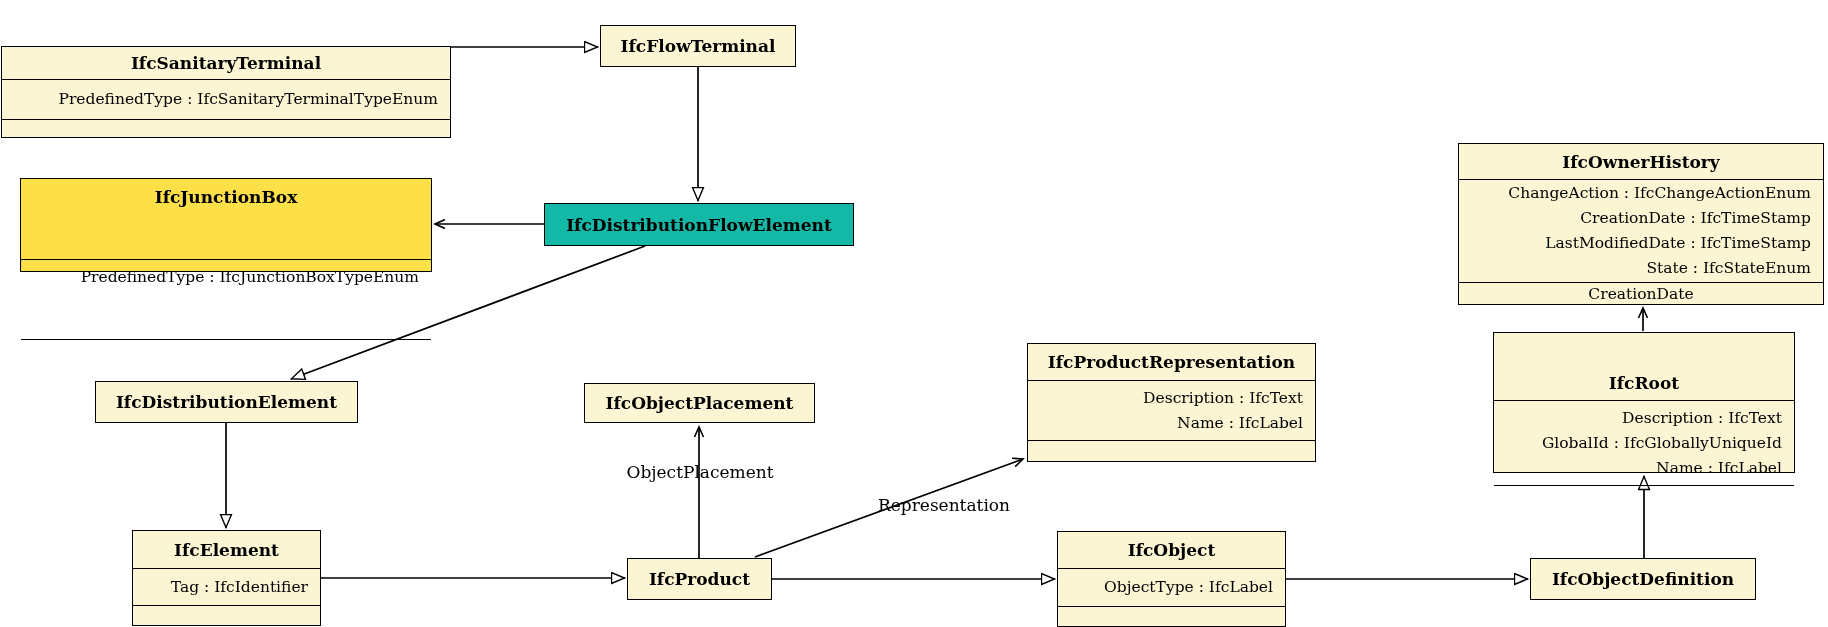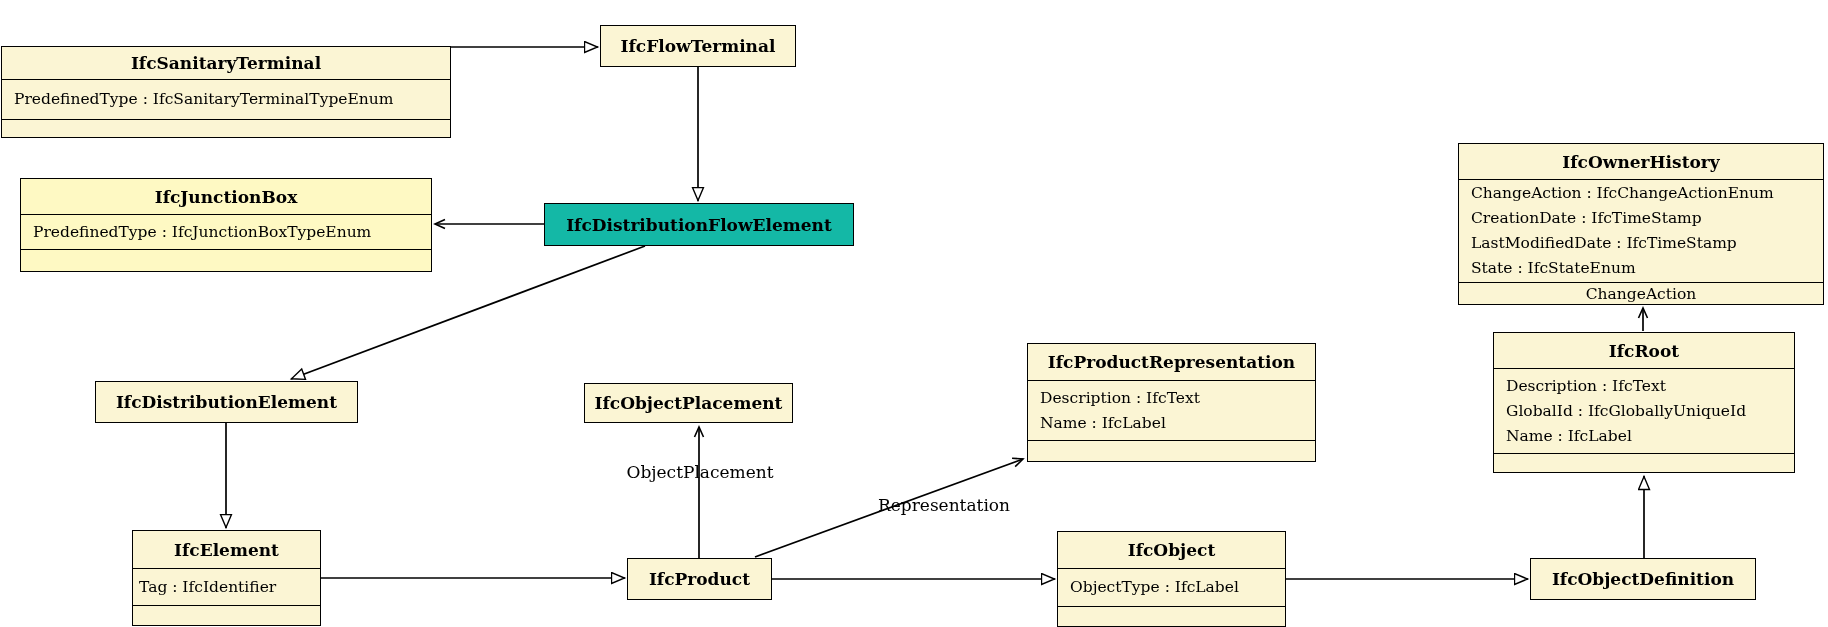--- a/index.html
+++ b/index.html
@@ -25,20 +25,21 @@
   }
   .uml-box.single .uml-title { flex:1 1 auto; }
   .uml-attrs {
     border-top:1.4px solid #000;
     font-size:15.5px;
     padding:0 12px;
     display:flex;
     flex-direction:column;
     justify-content:center;
     flex:0 0 auto;
+    align-items:flex-end;
   }
   .uml-attr { line-height:25px; white-space:nowrap; }
   .uml-ops {
     border-top:1.4px solid #000;
     flex:1 1 auto;
     font-size:15.5px;
     display:flex;
     align-items:center;
     justify-content:center;
     white-space:nowrap;
@@ -85,62 +86,62 @@
     <div class="uml-attrs" style="height:40px;">
       <div class="uml-attr">PredefinedType : IfcSanitaryTerminalTypeEnum</div>
     </div>
     <div class="uml-ops"></div>
   </div>
 
   <div class="uml-box single" style="left: 600px; top: 25px; width: 196px; height: 42px; background: rgb(251, 245, 212); border-color: rgb(0, 0, 0);">
     <div class="uml-title">IfcFlowTerminal</div>
   </div>
 
-  <div class="uml-box" style="left: 20px; top: 178px; width: 412px; height: 94px; background: #fef9c3; border-color: rgb(0, 0, 0);">
+  <div class="uml-box" style="left: 20px; top: 178px; width: 412px; height: 94px; background: #fde047; border-color: rgb(0, 0, 0); gap: 45px;">
     <div class="uml-title" style="height:35px;">IfcJunctionBox</div>
     <div class="uml-attrs" style="height:35px;">
       <div class="uml-attr">PredefinedType : IfcJunctionBoxTypeEnum</div>
     </div>
     <div class="uml-ops"></div>
   </div>
 
   <div class="uml-box single" style="left: 544px; top: 203px; width: 310px; height: 43px; background: #14b8a6; border-color: rgb(0, 0, 0);">
     <div class="uml-title">IfcDistributionFlowElement</div>
   </div>
 
   <div class="uml-box" style="left: 1458px; top: 143px; width: 366px; height: 162px; background: rgb(251, 245, 212); border-color: rgb(0, 0, 0);">
     <div class="uml-title" style="height:35px;">IfcOwnerHistory</div>
     <div class="uml-attrs" style="height:103px;">
       <div class="uml-attr">ChangeAction : IfcChangeActionEnum</div>
       <div class="uml-attr">CreationDate : IfcTimeStamp</div>
       <div class="uml-attr">LastModifiedDate : IfcTimeStamp</div>
       <div class="uml-attr">State : IfcStateEnum</div>
     </div>
-    <div class="uml-ops">ChangeAction</div>
+    <div class="uml-ops">CreationDate</div>
   </div>
 
   <div class="uml-box single" style="left: 95px; top: 381px; width: 263px; height: 42px; background: rgb(251, 245, 212); border-color: rgb(0, 0, 0);">
     <div class="uml-title">IfcDistributionElement</div>
   </div>
 
-  <div class="uml-box single" style="left: 584px; top: 383px; width: 209px; height: 40px; background: rgb(251, 245, 212); border-color: rgb(0, 0, 0);">
+  <div class="uml-box single" style="left: 584px; top: 383px; width: 231px; height: 40px; background: rgb(251, 245, 212); border-color: rgb(0, 0, 0);">
     <div class="uml-title">IfcObjectPlacement</div>
   </div>
 
   <div class="uml-box" style="left: 1027px; top: 343px; width: 289px; height: 119px; background: rgb(251, 245, 212); border-color: rgb(0, 0, 0);">
     <div class="uml-title" style="height:36px;">IfcProductRepresentation</div>
     <div class="uml-attrs" style="height:60px;">
       <div class="uml-attr">Description : IfcText</div>
       <div class="uml-attr">Name : IfcLabel</div>
     </div>
     <div class="uml-ops"></div>
   </div>
 
   <div class="uml-box" style="left: 1493px; top: 332px; width: 302px; height: 141px; background: rgb(251, 245, 212); border-color: rgb(0, 0, 0);">
-    <div class="uml-title" style="height:35px;">IfcRoot</div>
+    <div class="uml-title" style="height:35px;margin-top:32px;">IfcRoot</div>
     <div class="uml-attrs" style="height:85px;">
       <div class="uml-attr">Description : IfcText</div>
       <div class="uml-attr">GlobalId : IfcGloballyUniqueId</div>
       <div class="uml-attr">Name : IfcLabel</div>
     </div>
     <div class="uml-ops"></div>
   </div>
 
   <div class="uml-box" style="left: 132px; top: 530px; width: 189px; height: 96px; background: rgb(251, 245, 212); border-color: rgb(0, 0, 0);">
     <div class="uml-title" style="height:37px;">IfcElement</div>

